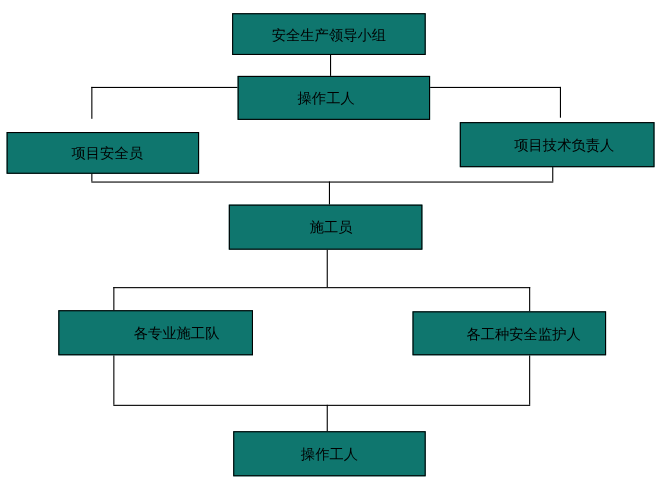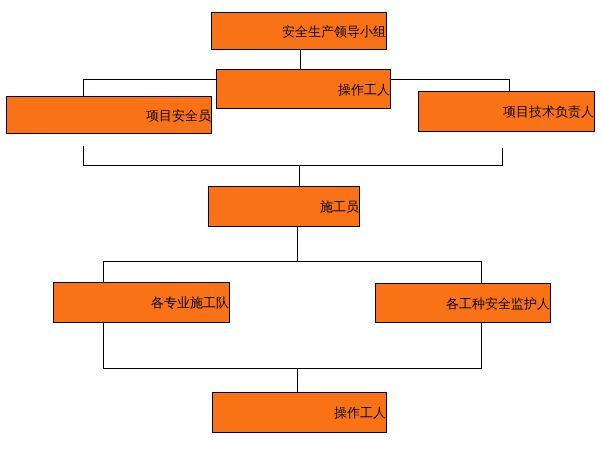--- a/index.html
+++ b/index.html
@@ -12,24 +12,24 @@
     position: relative;
     width: 602px;
     height: 449px;
     background: #ffffff;
     overflow: hidden;
   }
   .node {
     position: absolute;
     box-sizing: border-box;
     border: 1px solid #000000;
-    background: #f97316;
+    background: #0f766e;
     display: flex;
     align-items: center;
-    justify-content: flex-end;
+    justify-content: center;
   }
   .node-label {
     font-size: 13px;
     color: #000000;
     white-space: nowrap;
     line-height: 1;
   }
   .line {
     position: absolute;
     background: #000000;
@@ -66,29 +66,29 @@
   <div class="line v" style="left:297px;top:368px;height:24px"></div>
 
   <div class="node" style="left:211px;top:12px;width:176px;height:38px">
     <span class="node-label">安全生产领导小组</span>
   </div>
 
   <div class="node" style="left:216px;top:69px;width:175px;height:40px">
     <span class="node-label" style="margin-left:-14px">操作工人</span>
   </div>
 
-  <div class="node" style="left:6px;top:96px;width:206px;height:38px">
+  <div class="node" style="left:6px;top:120px;width:175px;height:38px">
     <span class="node-label" style="margin-left:8px">项目安全员</span>
   </div>
 
-  <div class="node" style="left:418px;top:91px;width:177px;height:41px">
+  <div class="node" style="left:418px;top:111px;width:177px;height:41px">
     <span class="node-label" style="margin-left:13px">项目技术负责人</span>
   </div>
 
-  <div class="node" style="left:208px;top:186px;width:152px;height:41px">
+  <div class="node" style="left:208px;top:186px;width:176px;height:41px">
     <span class="node-label" style="margin-left:10px">施工员</span>
   </div>
 
   <div class="node" style="left:53px;top:282px;width:177px;height:41px">
     <span class="node-label" style="margin-left:38px">各专业施工队</span>
   </div>
 
   <div class="node" style="left:375px;top:283px;width:176px;height:40px">
     <span class="node-label" style="margin-left:26px">各工种安全监护人</span>
   </div>

